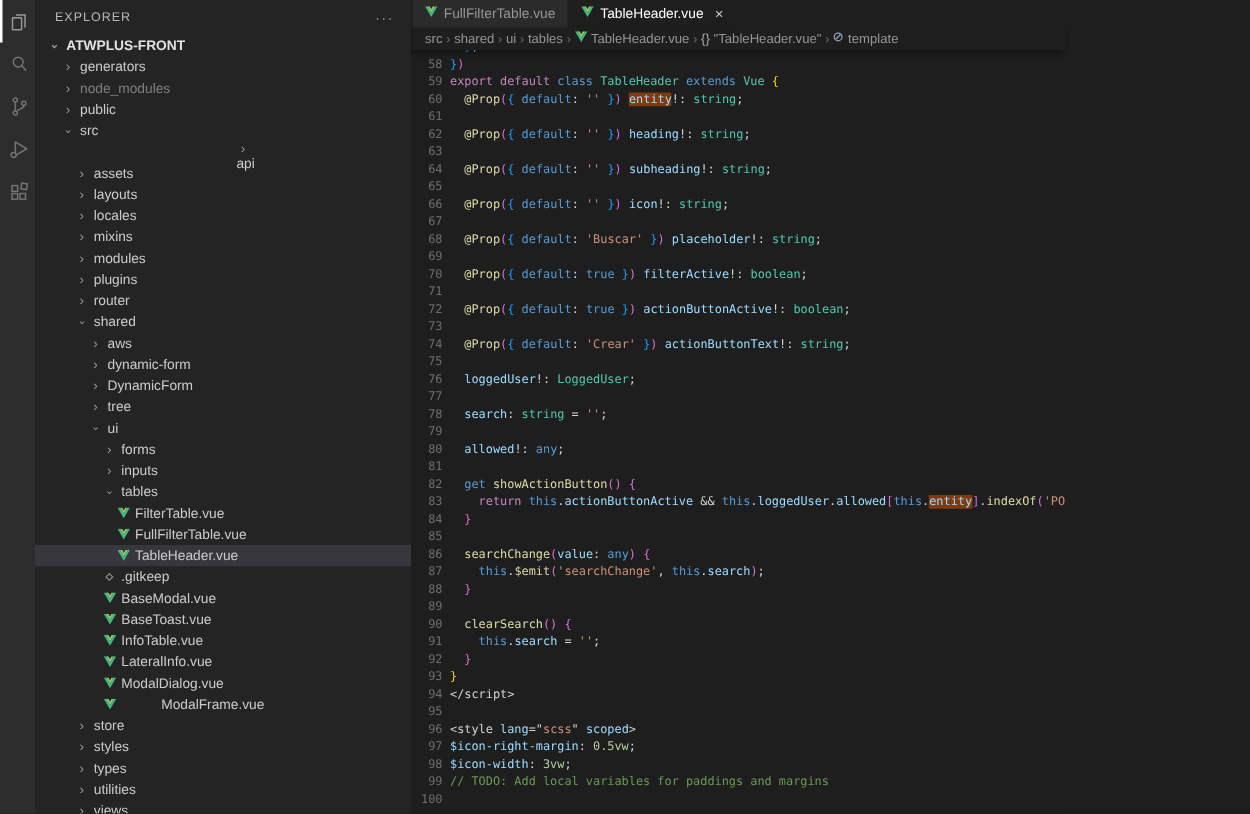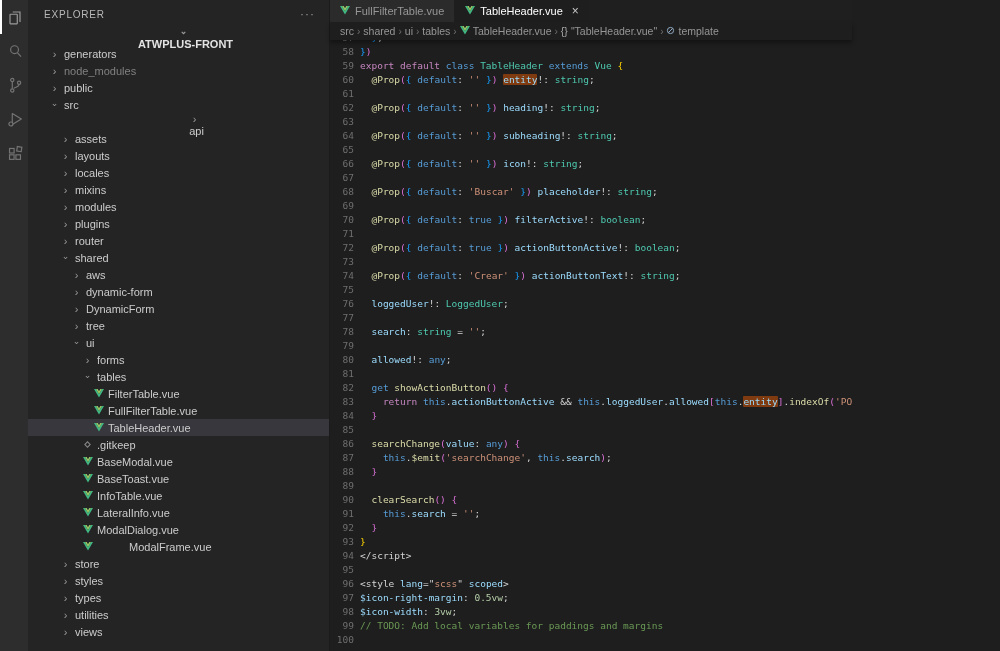--- a/index.html
+++ b/index.html
@@ -101,21 +101,21 @@
         </span>
       </div>
     </div>
 
   <div class="sidebar">
     <div class="sb-header">
       <span class="sb-title">EXPLORER</span>
       <span class="sb-more">···</span>
     </div>
     <div class="tree">
-        <div class="trow root" style="padding-left: 10px; flex-direction: column;">
+        <div class="trow root" style="padding-left: 10px;">
           <span class="chev open"></span>
           <span class="tlabel">ATWPLUS-FRONT</span>
         </div>
         <div class="trow" style="padding-left: 21px;">
           <span class="chev closed"></span>
           <span class="tlabel">generators</span>
         </div>
         <div class="trow dim" style="padding-left: 21px;">
           <span class="chev closed"></span>
           <span class="tlabel">node_modules</span>
@@ -180,20 +180,24 @@
           <span class="chev closed"></span>
           <span class="tlabel">tree</span>
         </div>
         <div class="trow" style="padding-left: 43px;">
           <span class="chev open"></span>
           <span class="tlabel">ui</span>
         </div>
         <div class="trow" style="padding-left: 54px; text-align: center;">
           <span class="chev closed"></span>
           <span class="tlabel">forms</span>
+        </div>
+        <div class="trow" style="padding-left: 54px;">
+          <span class="chev closed"></span>
+          <span class="tlabel">inputs</span>
         </div>
         <div class="trow" style="padding-left: 54px;">
           <span class="chev open"></span>
           <span class="tlabel">tables</span>
         </div>
         <div class="trow" style="padding-left: 65px;">
           <span class="ficon">
             <svg width="10" height="9" viewBox="0 0 10 9">
               <path d="M0 0h2.1L5 4.9 7.9 0H10L5 8.6z" fill="#41B883"></path>
               <path d="M2.1 0h1.6L5 2.3 6.3 0h1.6L5 4.9z" fill="#9CCC65"></path>

